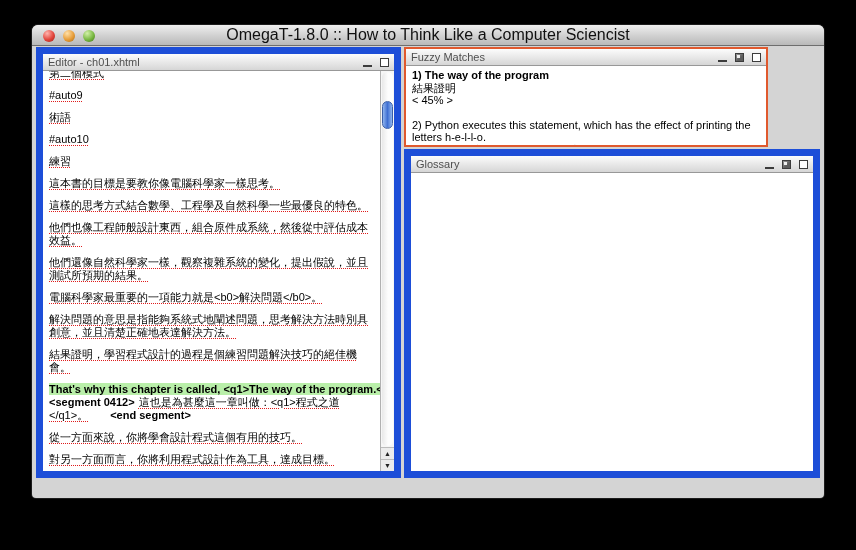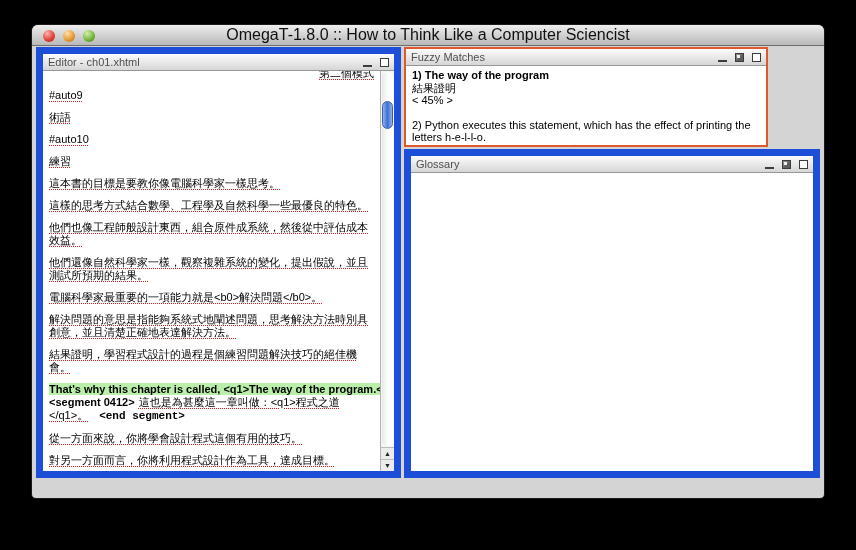--- a/index.html
+++ b/index.html
@@ -68,26 +68,26 @@
   .editor-text {
     position:absolute; left:0; top:0; right:14px; bottom:0;
     padding:2px 6px 0 6px; overflow:hidden;
   }
   .para { margin:0 0 9px 0; }
   .u {
     text-decoration:underline dotted #e01b1b;
     text-decoration-thickness:1px;
     text-underline-offset:2px;
   }
-  .clip-top { margin-top:-6px;text-align:right; }
+  .clip-top { margin-top:-6px; }
   .seg-source { margin-bottom:0; }
   .seg-source .hl { background:#b9efa9; font-weight:bold; white-space:nowrap; }
   .tag { font-weight:bold; }
   .seg-line .seg-target { margin:0 4px; }
-  .seg-line .tag-end { margin-left:7px;font-family:Liberation Mono, monospace; }
+  .seg-line .tag-end { margin-left:18px; }
 
   
   .scrollbar {
     position:absolute; top:0; right:0; bottom:0; width:14px;
     background:#f6f6f6; border-left:1px solid #b1b1b1;
   }
   .scroll-track {
     position:absolute; left:1px; top:1px; right:1px; bottom:25px;
     background:linear-gradient(90deg,#e9e9e9,#fdfdfd 55%);
     border-radius:6px;

